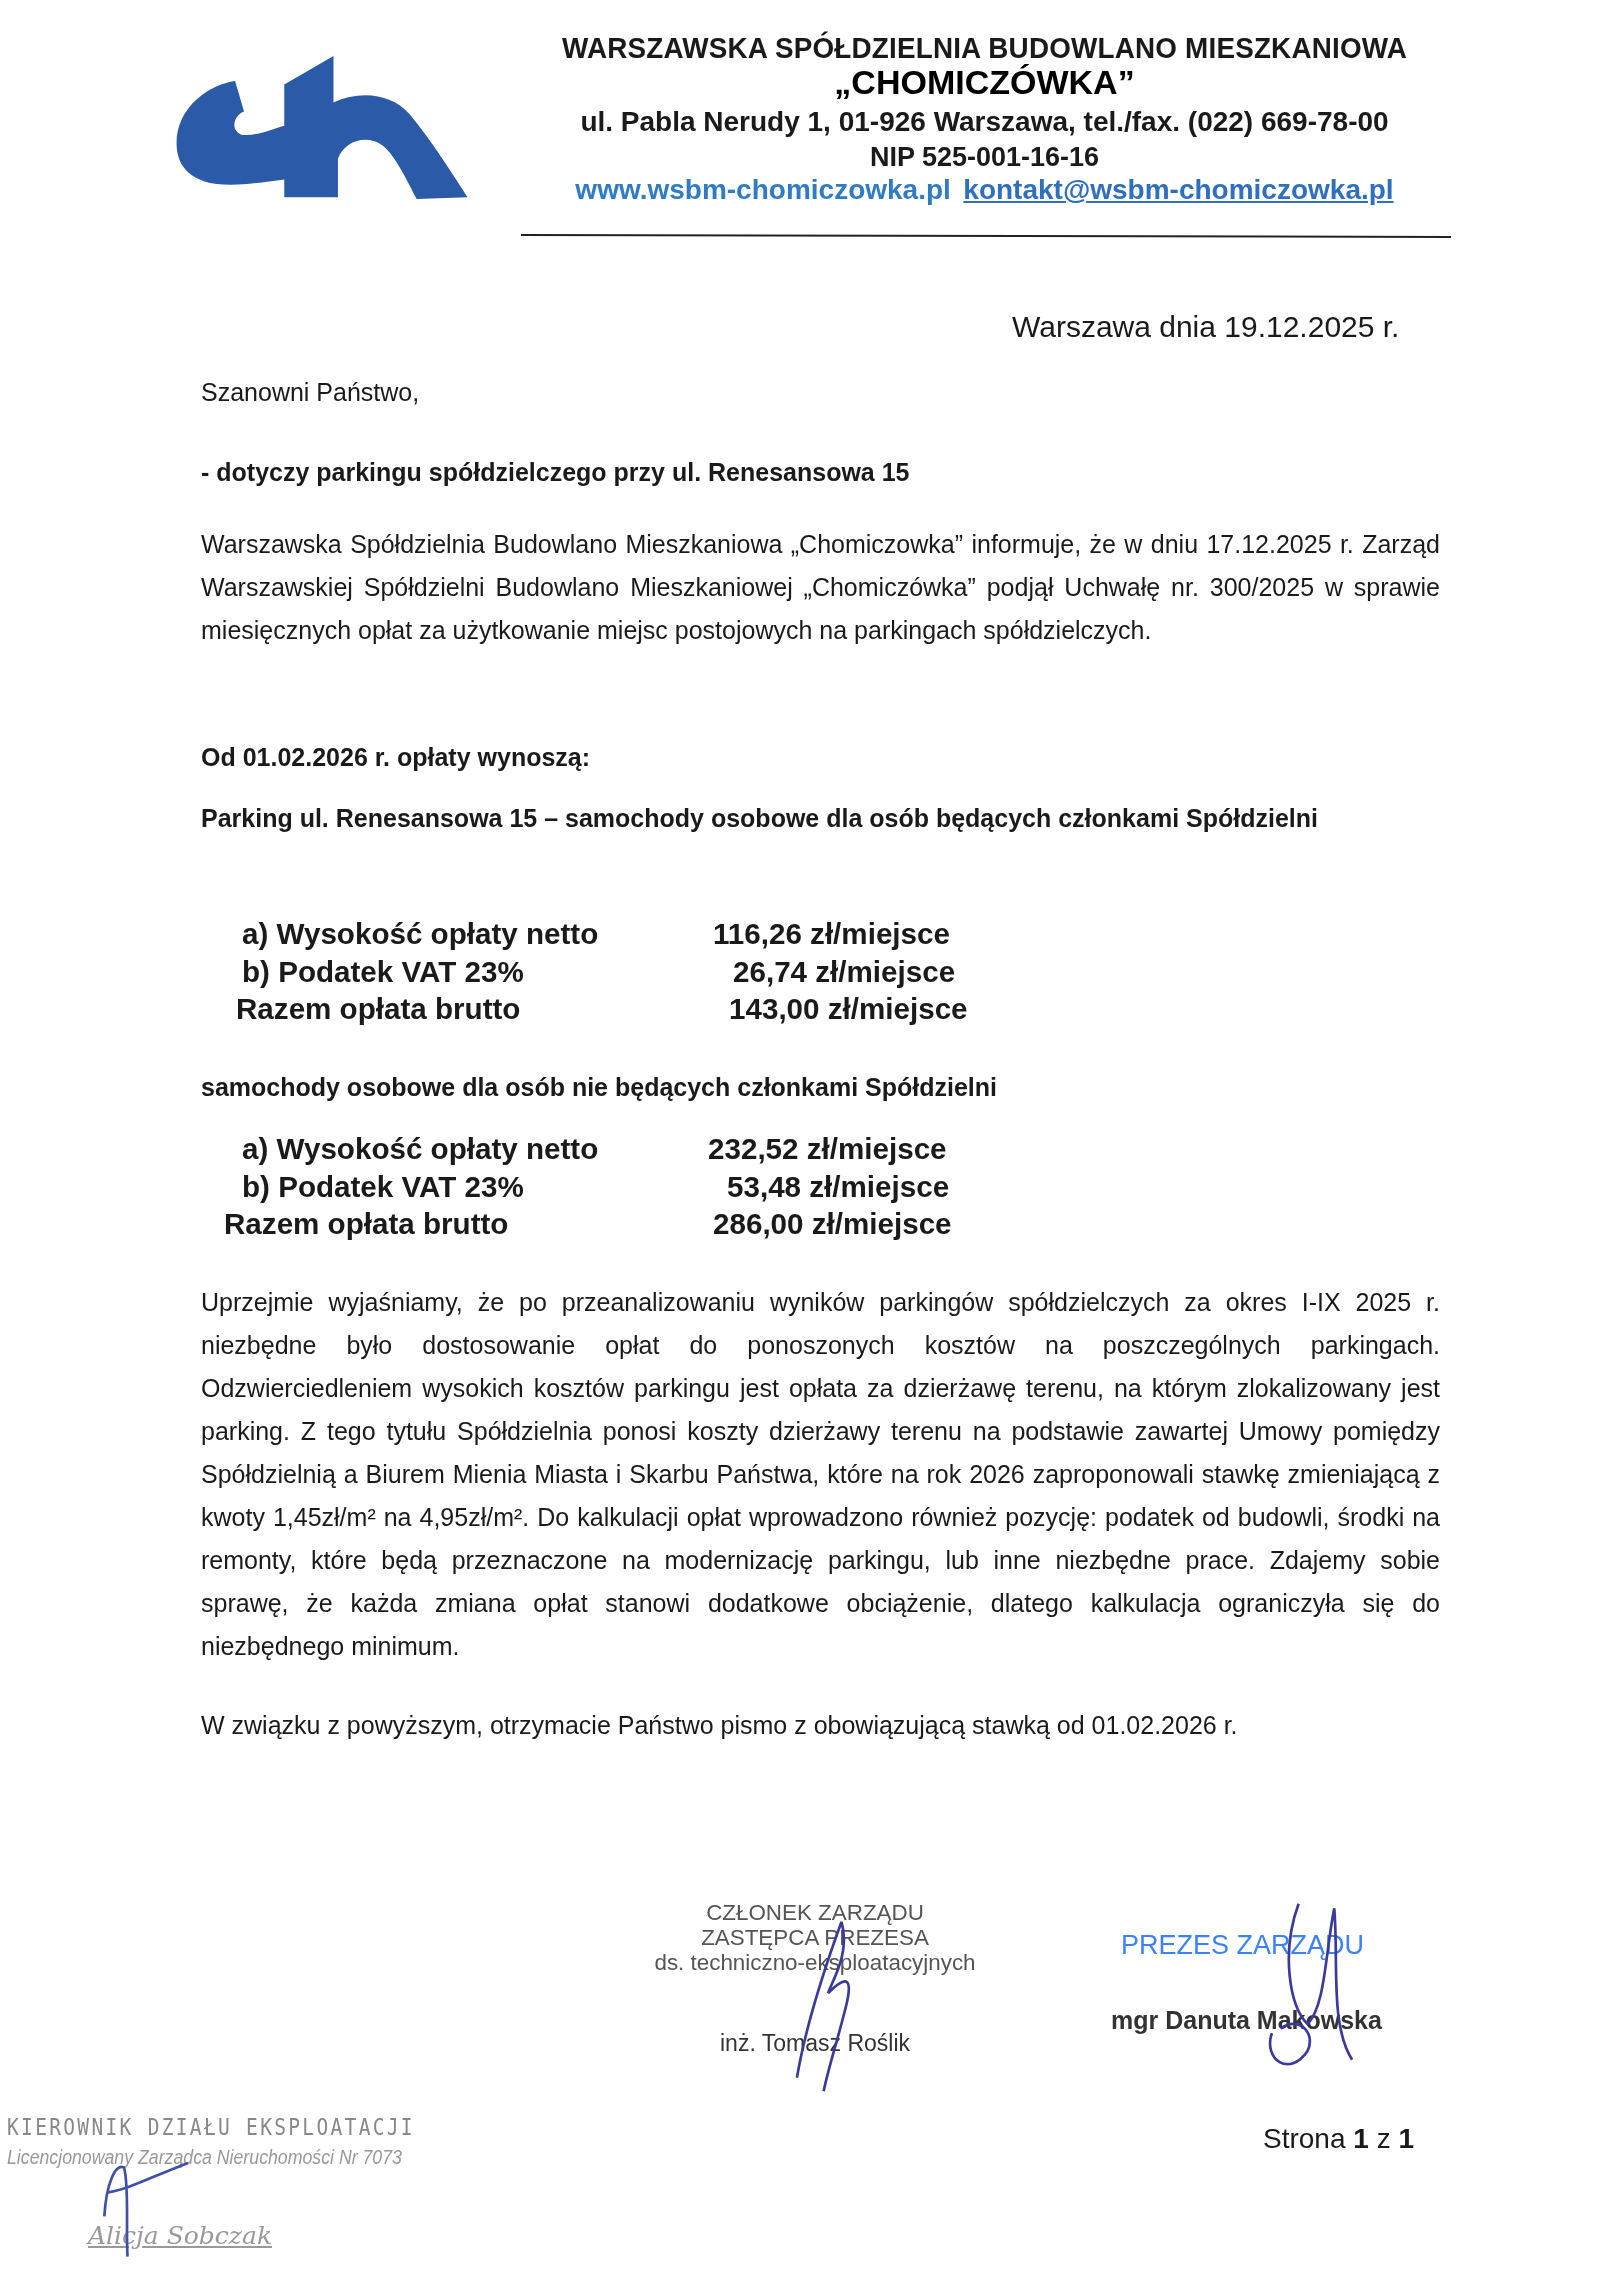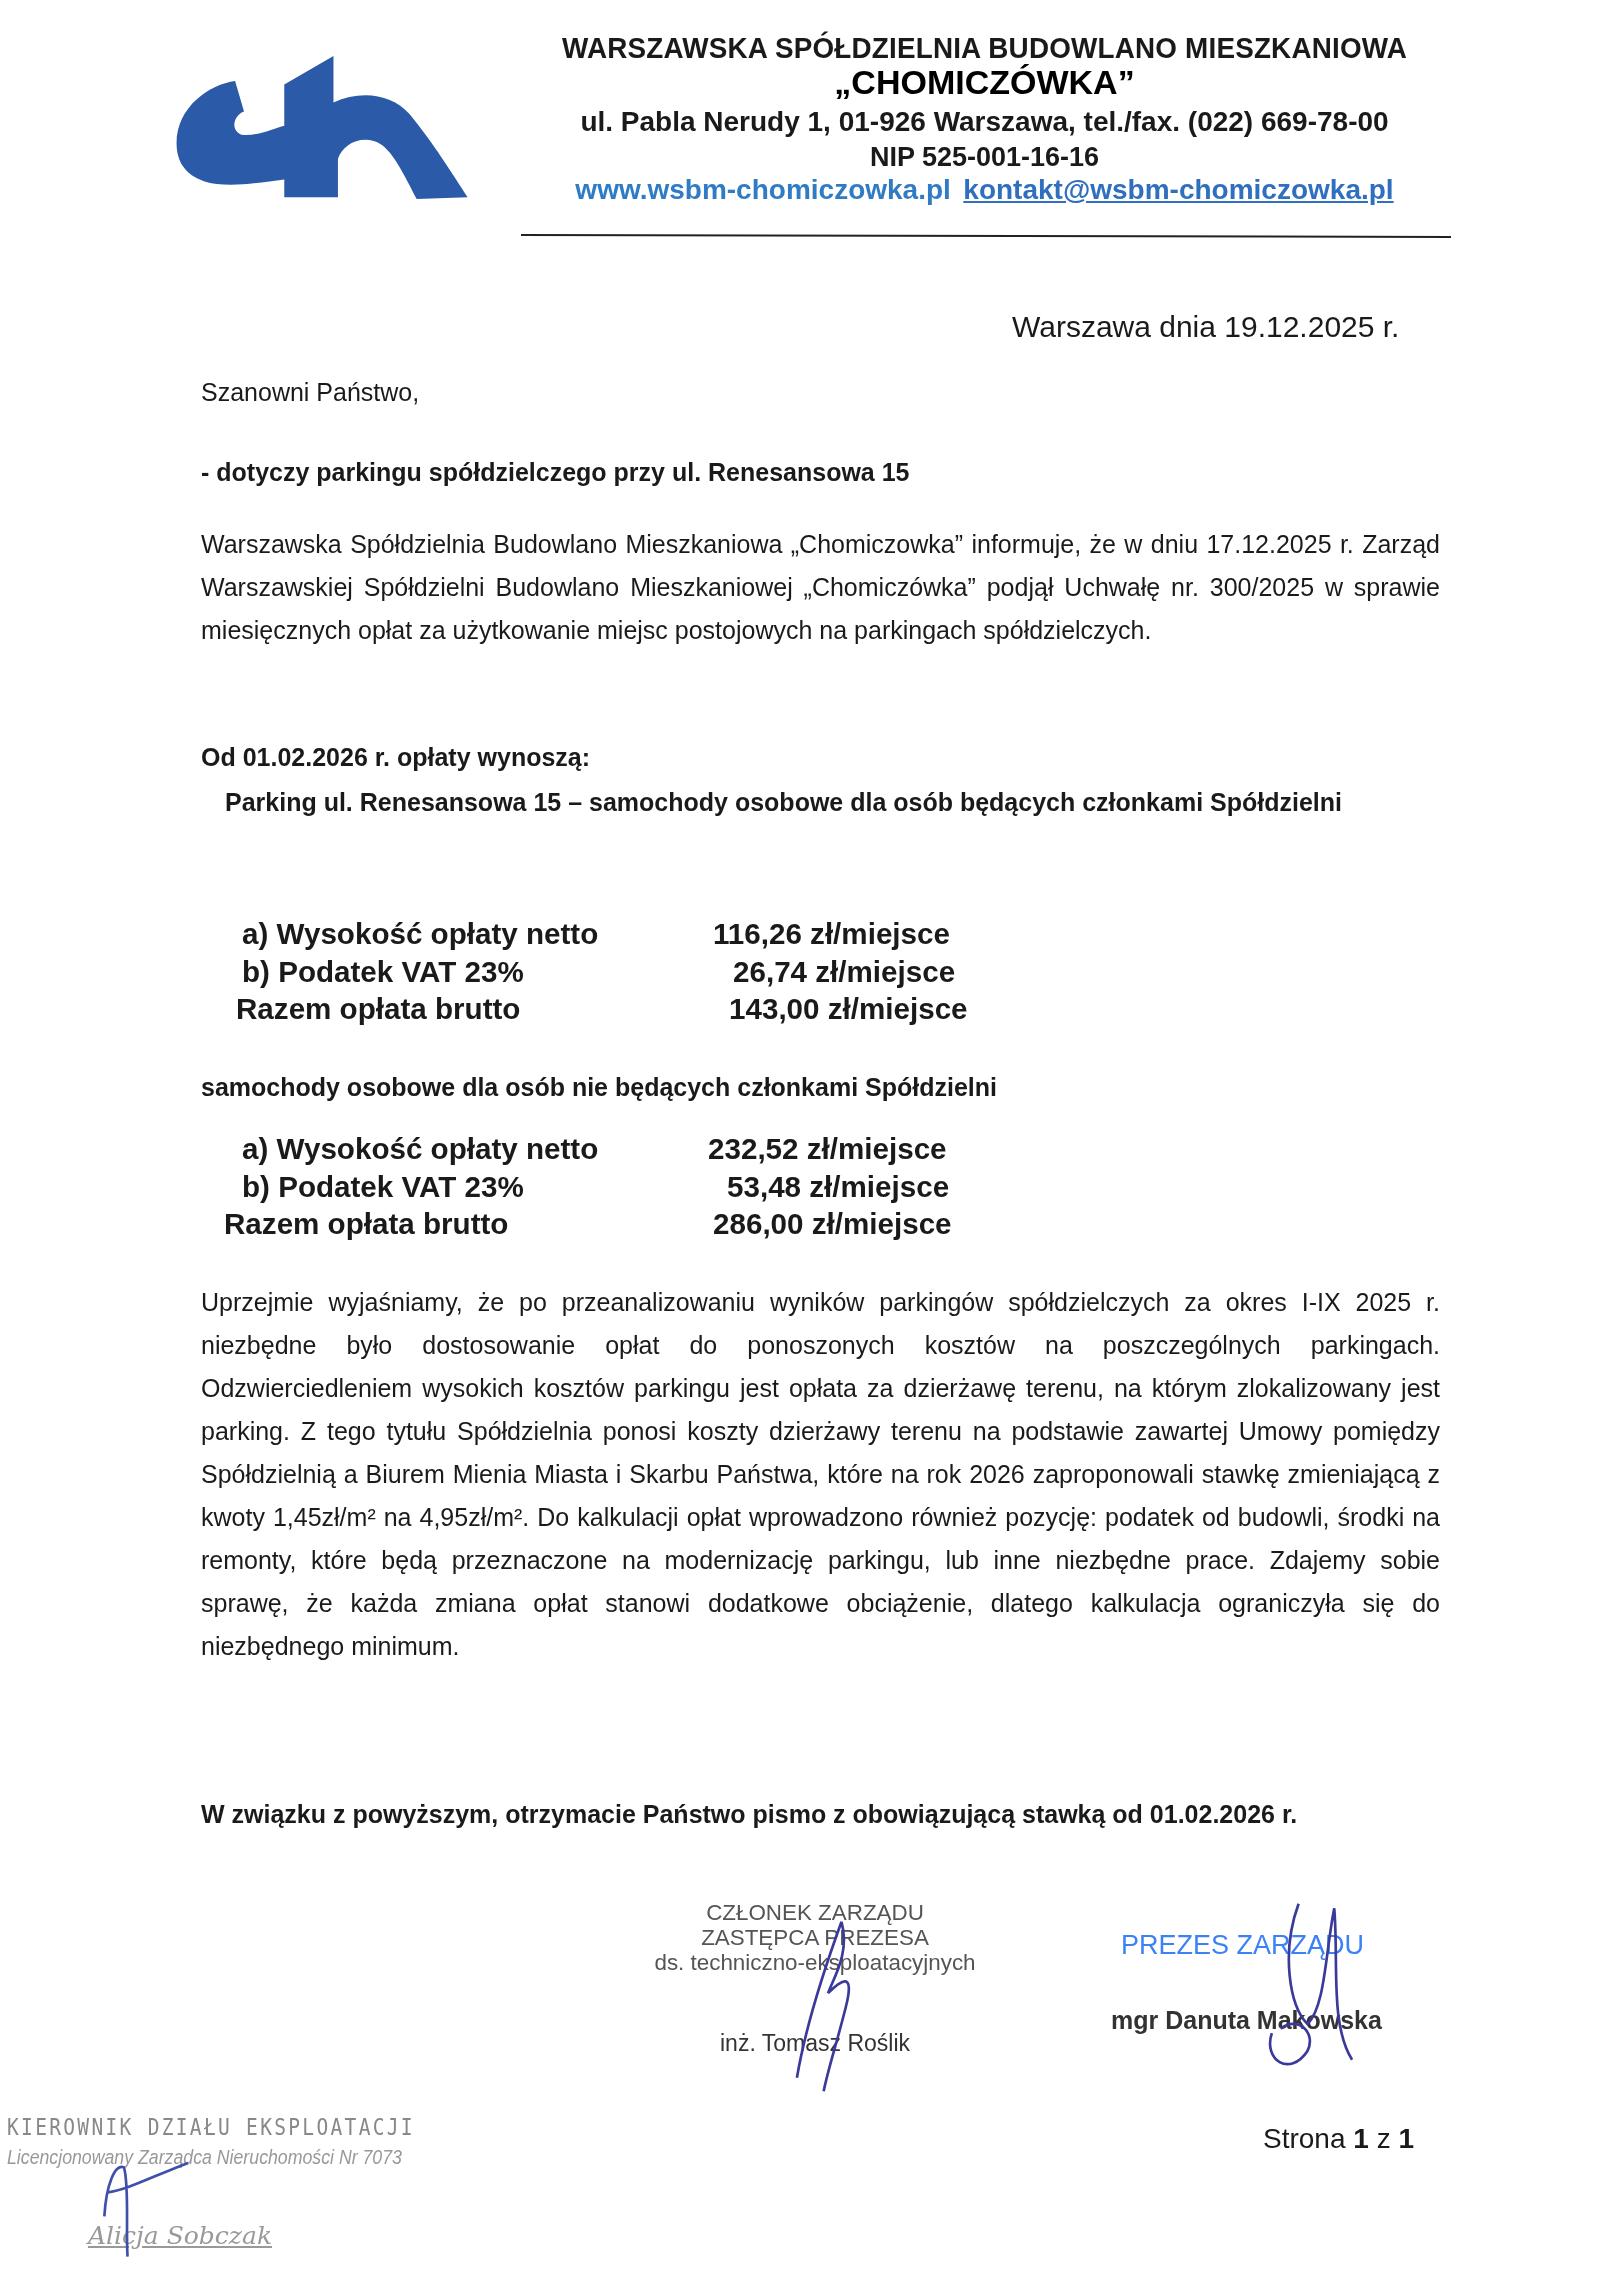--- a/index.html
+++ b/index.html
@@ -14,24 +14,24 @@
   .hdr5 .email { text-decoration:underline; color:#2f6fbf; margin-left:12.5px; }
   .divider { left:521px; top:235px; width:930px; height:1.8px; background:#222; transform:rotate(0.12deg); }
   .logo { left:159px; top:47px; width:340px; height:161px; }
   .date { left:1012px; top:310px; font-size:30px; white-space:nowrap; }
   .txt { left:201px; width:1239px; font-size:25px; line-height:43px; text-align:justify; }
   .bold { font-weight:bold; }
   .greet { top:371px; }
   .subject { top:451px; }
   .para1 { top:523px; }
   .od { top:736px; }
-  .parking { top:781px;margin-left:24px; }
+  .parking { top:797px; }
   .sub2 { top:1066px; }
   .para3 { top:1281px; }
-  .para4 { top:1793px;font-weight:bold; }
+  .para4 { top:1704px; }
   .fee-row { position:absolute; font-weight:bold; font-size:29.6px; white-space:nowrap; }
   .fee-label { position:absolute; }
   .fee-val { position:absolute; white-space:nowrap; }
   .sig-left { left:636px; top:1900px; width:358px; text-align:center; color:#555; font-size:22.4px; line-height:25px; }
   .sig-left .nm { margin-top:56px; font-size:23px; color:#333; }
   .sig-right-title { left:1121px; top:1930px; font-size:27px; font-weight:normal; color:#3b82f6; white-space:nowrap; }
   .sig-right-name { left:1111px; top:2006px; font-size:25px; font-weight:bold; color:#333; white-space:nowrap; }
   .stamp1 { left:7.2px; top:2114px; font-size:23px; color:#888; letter-spacing:2.7px; white-space:nowrap; font-family:"DejaVu Sans Mono", monospace; transform:scaleX(0.85); transform-origin:left; }
   .stamp2 { left:7.2px; top:2146px; font-size:19.7px; color:#999; white-space:nowrap; font-style:italic; transform:scaleX(0.9); transform-origin:left; }
   .stamp3 { left:88px; top:2221px; font-size:25px; color:#999; font-style:italic; font-family:"DejaVu Serif", serif; white-space:nowrap;text-decoration:underline; }

